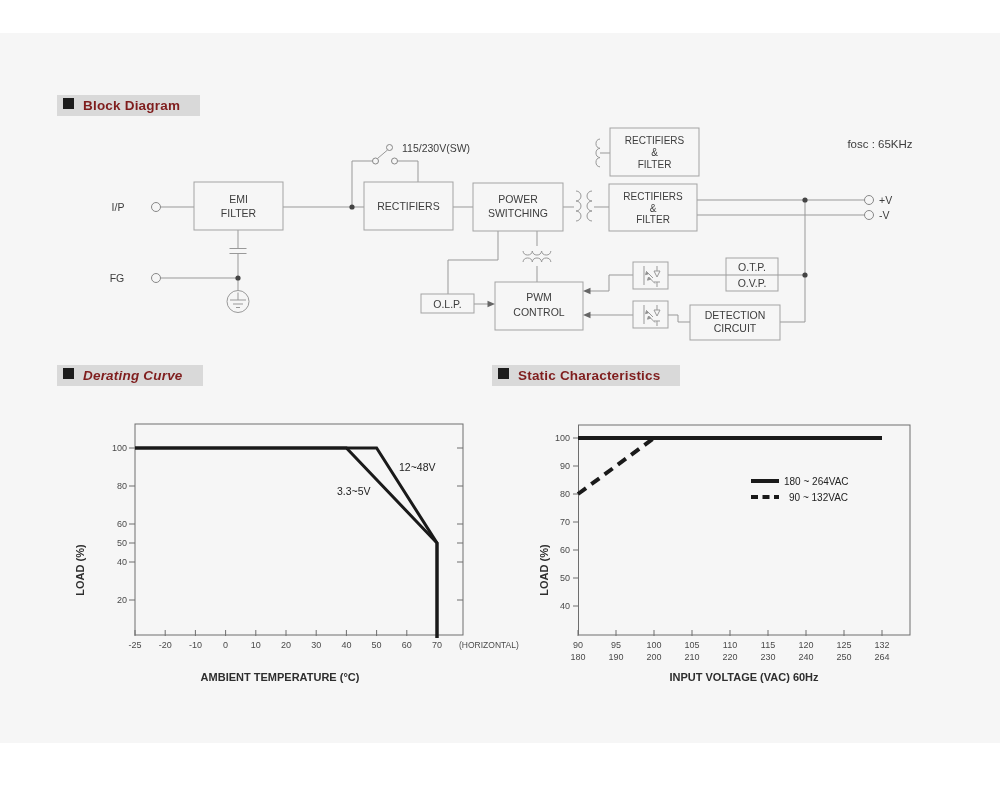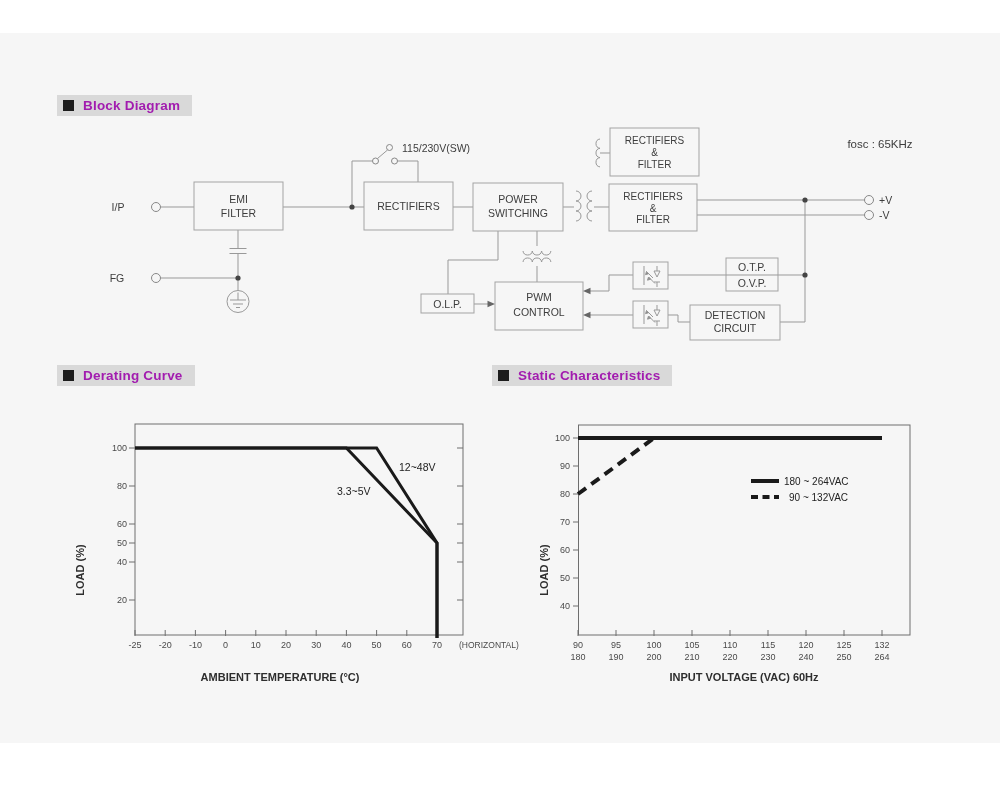--- a/index.html
+++ b/index.html
@@ -1,19 +1,19 @@
 <!DOCTYPE html>
 <html><head>
 <meta charset="utf-8">
 <style>
   html,body{margin:0;padding:0;background:#ffffff;}
   body{width:1000px;height:789px;position:relative;font-family:"Liberation Sans",sans-serif;overflow:hidden;}
   .band{position:absolute;left:0;top:33px;width:1000px;height:710px;background:#f6f6f6;}
-  .sec-title{position:absolute;display:inline-flex;align-items:center;background:#d9d9d9;
-             padding:3px 12px 3px 6px;font-size:13.5px;font-weight:bold;color:#a21caf;letter-spacing:.2px;}
+  .sec-title{position:absolute;display:inline-flex;background:#d9d9d9;
+             padding:3px 20px 3px 6px;font-size:13.5px;font-weight:bold;color:#7f1d1d;letter-spacing:.2px;}
   .sec-title .sq{display:inline-block;width:11px;height:11px;background:#1c1c1c;margin-right:9px;}
   svg{position:absolute;left:0;top:0;}
   text{font-family:"Liberation Sans",sans-serif;fill:#3d3d3d;}
   .blk{font-size:10.5px;}
   .blk3{font-size:10px;}
   .tick{font-size:9px;fill:#4a4a4a;}
   .axlab{font-size:11px;font-weight:bold;fill:#2e2e2e;}
   .anno{font-size:10.5px;fill:#222;}
   .wire{stroke:#999;fill:none;stroke-width:1;}
   .box{stroke:#a3a3a3;fill:#f6f6f6;stroke-width:1;}
@@ -21,21 +21,21 @@
 </style>
 </head>
 <body>
 
 <div class="band"></div>
 
 <div class="sec-title" style="left:57px;top:95px;">
   <span class="sq"></span>
   <span>Block Diagram</span>
 </div>
-<div class="sec-title" style="left:57px;top:365px;">
+<div class="sec-title" style="left:57px;top:365px;font-style:italic;">
   <span class="sq"></span>
   <span>Derating Curve</span>
 </div>
 <div class="sec-title" style="left:492px;top:365px;">
   <span class="sq"></span>
   <span>Static Characteristics</span>
 </div>
 
 <svg width="1000" height="789" viewBox="0 0 1000 789">
 

